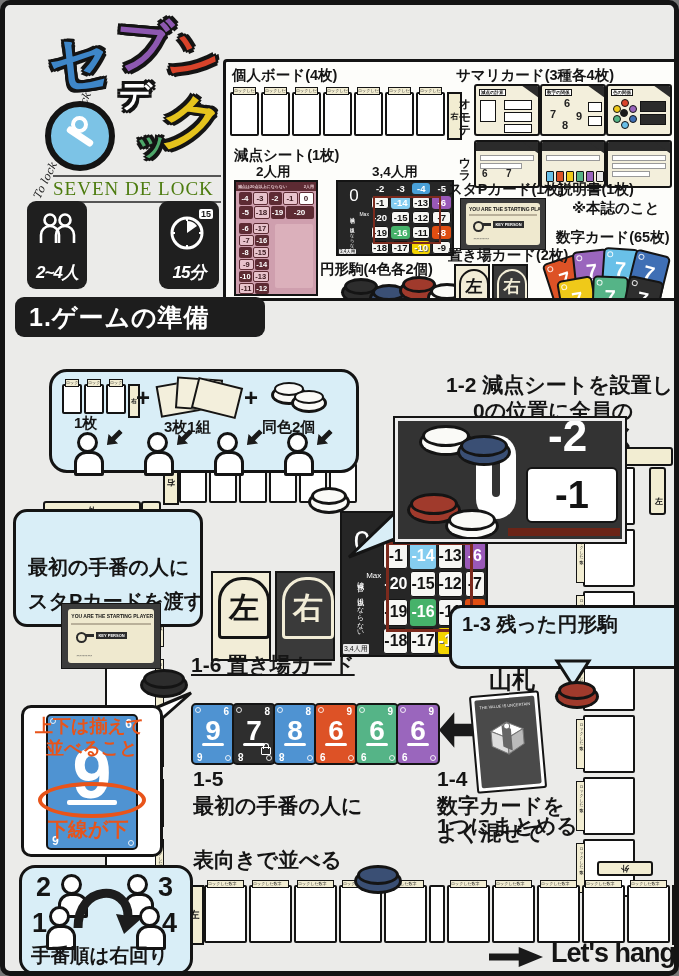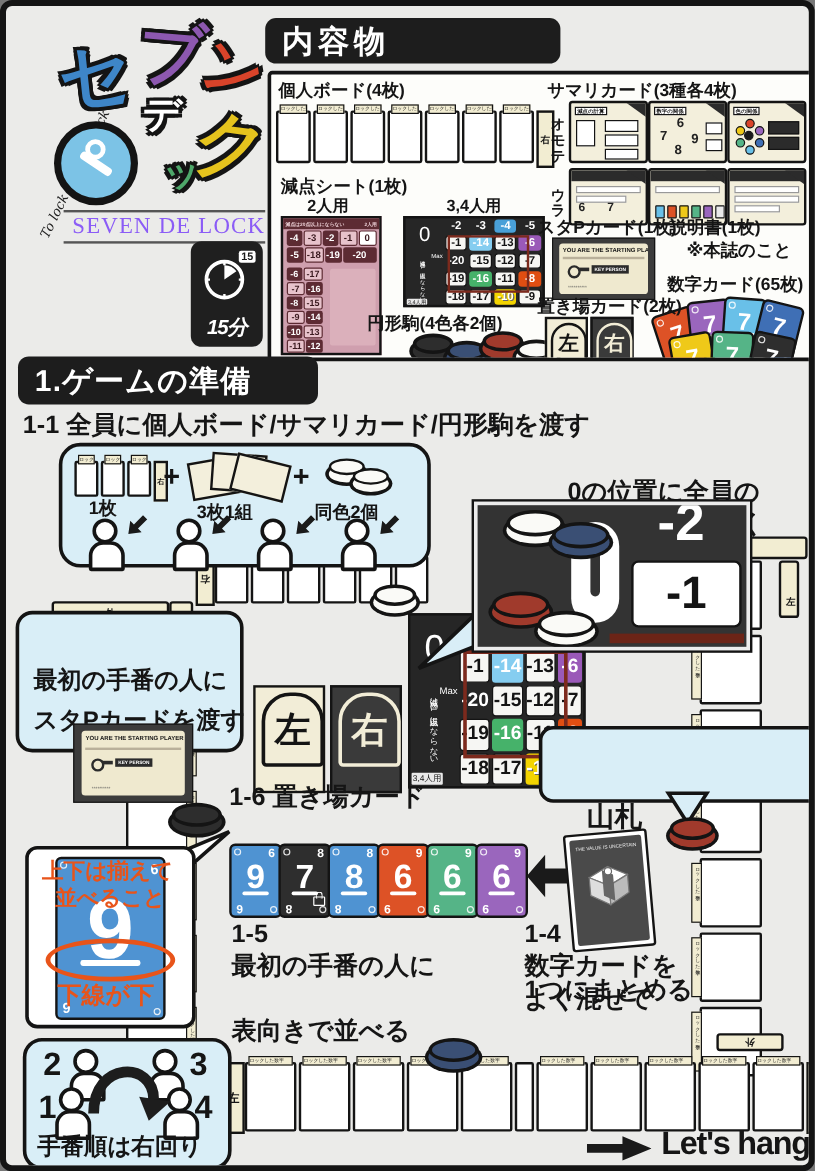--- a/index.html
+++ b/index.html
@@ -7,22 +7,22 @@
         border-radius:10px;box-sizing:border-box;overflow:hidden;
         font-family:"Liberation Sans","DejaVu Sans",sans-serif;color:#151515;}
   .abs{position:absolute;}
   .b{font-weight:900;}
   
   .logo-letter{position:absolute;font-weight:900;line-height:1;
     text-shadow:-3px -3px 0 #141414,3px -3px 0 #141414,-3px 3px 0 #141414,3px 3px 0 #141414,
                  0 -3px 0 #141414,0 3px 0 #141414,-3px 0 0 #141414,3px 0 0 #141414;}
   .tagline{position:absolute;left:8px;top:180px;width:150px;font-family:"DejaVu Serif",serif;
     font-style:italic;font-size:11px;color:#222;transform:rotate(-64deg);transform-origin:0 0;}
-  .logo-sub{position:absolute;left:30px;top:160px;width:168px;text-align:right;
-    font-family:"Liberation Serif","DejaVu Serif",serif;font-size:19px;color:#8b5cf6;
+  .logo-sub{position:absolute;left:30px;top:160px;width:168px;text-align:left;
+    font-family:"Liberation Serif","DejaVu Serif",serif;font-size:19px;color:#4d7c0f;
     border-top:2px solid #555;border-bottom:2px solid #555;padding:1px 0;letter-spacing:1px;}
   .lock-circle{position:absolute;left:22px;top:86px;width:58px;height:58px;border-radius:50%;
     background:#7cc3e6;border:6px solid #141414;}
   .lock-circle i{position:absolute;left:20px;top:9px;width:9px;height:9px;border:4px solid #fff;
     border-radius:50%;}
   .lock-circle em{position:absolute;left:14px;top:26px;width:30px;height:7px;background:#fff;
     transform:rotate(34deg);border-radius:3px;}
   
   .badge{position:absolute;top:196px;width:60px;height:88px;background:#1f1f1f;border-radius:9px;}
   .badge .lbl{position:absolute;bottom:5px;width:100%;text-align:center;color:#fff;
@@ -178,36 +178,46 @@
     <span class="logo-letter" style="left:96px;top:64px;font-size:32px;color:#ffffff;">デ</span>
     <span class="lock-circle">
         <i></i>
         <em></em>
       </span>
     <span class="logo-letter" style="left:112px;top:112px;font-size:32px;color:#4ea76a;transform:rotate(-4deg);">ッ</span>
     <span class="logo-letter" style="left:138px;top:76px;font-size:62px;color:#e5c31d;transform:rotate(8deg);">ク</span>
     <div class="logo-sub">SEVEN DE LOCK</div>
   </div>
 
+  <div class="badge" style="left:22px;">
+    <svg width="40" height="46" viewBox="0 0 40 46">
+      <g fill="none" stroke="#fff" stroke-width="2.6">
+        <circle cx="13" cy="11" r="5.5"></circle>
+          <path d="M4 34 v-8 a9 9 0 0 1 18 0 v8"></path>
+        <circle cx="28" cy="11" r="5.5"></circle>
+          <path d="M19 34 v-8 a9 9 0 0 1 18 0 v8"></path>
+      </g>
+    </svg>
+    <span class="lbl">2~4人</span>
+  </div>
   <div class="badge" style="left:154px;">
     <svg width="44" height="46" viewBox="0 0 44 46">
       <circle cx="20" cy="24" r="15" fill="none" stroke="#fff" stroke-width="3"></circle>
       <path d="M20 24 L20 12 A12 12 0 0 1 30 17 Z" fill="#fff"></path>
       <g stroke="#fff" stroke-width="2">
           <line x1="20" y1="9" x2="20" y2="12"></line>
           <line x1="20" y1="36" x2="20" y2="39"></line>
       <line x1="5" y1="24" x2="8" y2="24"></line>
           <line x1="32" y1="24" x2="35" y2="24"></line>
         </g>
     </svg>
     <span class="clock15">15</span>
     <span class="lbl">15分</span>
   </div>
 
-  <div class="abs hdr-black" style="left:216px;top:10px;width:232px;height:38px;font-size:26px;">内容物</div>
 
   <div class="abs contents">
     <span class="clabel" style="left:6px;top:4px;">個人ボード(4枚)</span>
 
     <div class="bh" style="left:4px;top:30px;">
       <div class="slot" style="width:25px;height:40px;">
           <i>ロックした数字</i>
         </div>
       <div class="slot" style="width:25px;height:40px;">
           <i>ロックした数字</i>
@@ -305,21 +315,21 @@
         <span class="cl cw">-11</span>
         <span class="cl cred">-8</span>
         <span class="cl cw">-18</span>
         <span class="cl cw">-17</span>
         <span class="cl cyel">-10</span>
         <span class="cl cw">-9</span>
       </div>
       <div class="s34red"></div>
     </div>
 
-    <span class="clabel" style="left:80px;top:198px;">円形駒(4色各2個)</span>
+    <span class="clabel" style="left:94px;top:198px;">円形駒(4色各2個)</span>
     <span class="disc d-black" style="left:118px;top:216px;width:28px;height:11px;"></span>
     <span class="disc d-navy" style="left:146px;top:222px;width:28px;height:11px;"></span>
     <span class="disc d-red" style="left:176px;top:214px;width:28px;height:11px;"></span>
     <span class="disc d-white" style="left:204px;top:221px;width:28px;height:11px;"></span>
 
     <span class="clabel" style="left:230px;top:4px;">サマリカード(3種各4枚)</span>
     <span class="vlabel" style="left:230px;top:28px;">オモテ</span>
     <span class="vlabel" style="left:230px;top:86px;">ウラ</span>
 
     <div class="sum" style="left:248px;top:22px;">
@@ -424,21 +434,20 @@
     <div class="place place-l" style="left:228px;top:202px;width:36px;height:40px;">
       <span class="arch" style="left:3px;top:3px;width:26px;height:30px;font-size:17px;border-width:2px;">左</span>
     </div>
     <div class="place place-r" style="left:266px;top:202px;width:36px;height:40px;">
       <span class="arch" style="left:3px;top:3px;width:26px;height:30px;font-size:17px;border-width:2px;">右</span>
     </div>
   </div>
 
   <div class="abs hdr-black" style="left:10px;top:292px;width:236px;height:40px;font-size:25px;letter-spacing:1px;">1.ゲームの準備</div>
 
-  <div class="steptxt" style="left:14px;top:336px;">1-1 全員に個人ボード/サマリカード/円形駒を渡す</div>
 
   <div class="bh" style="left:158px;top:456px;">
     <div class="strip" style="width:12px;height:40px;transform:rotate(180deg);">右</div>
     <div class="slot" style="width:24px;height:36px;margin-top:2px;"></div>
     <div class="slot" style="width:24px;height:36px;margin-top:2px;"></div>
     <div class="slot" style="width:24px;height:36px;margin-top:2px;"></div>
     <div class="slot" style="width:24px;height:36px;margin-top:2px;"></div>
     <div class="slot" style="width:24px;height:36px;margin-top:2px;"></div>
     <div class="slot" style="width:24px;height:36px;margin-top:2px;"></div>
   </div>
@@ -525,20 +534,21 @@
     <span class="arrow" style="left:52px;top:58px;width:20px;height:16px;transform:rotate(135deg);"></span>
     <span class="arrow" style="left:122px;top:58px;width:20px;height:16px;transform:rotate(135deg);"></span>
     <span class="arrow" style="left:192px;top:58px;width:20px;height:16px;transform:rotate(135deg);"></span>
     <span class="arrow" style="left:262px;top:58px;width:20px;height:16px;transform:rotate(135deg);"></span>
     <div class="person" style="left:22px;top:60px;"></div>
     <div class="person" style="left:92px;top:60px;"></div>
     <div class="person" style="left:162px;top:60px;"></div>
     <div class="person" style="left:232px;top:60px;"></div>
   </div>
 
+  <span class="steptxt" style="left:441px;top:366px;">1-2 減点シートを設置し</span>
   <span class="steptxt" style="left:468px;top:392px;">0の位置に全員の</span>
   <span class="steptxt" style="left:472px;top:418px;">円形駒を1個置く</span>
 
   <div class="s34w" style="left:335px;top:506px;width:148px;height:146px;">
     <div class="s34 s34-big">
       <div class="z">0</div>
       <div class="nt">
         <span class="mx">Max</span>
         <span class="vtx">減点は21点以上にならない</span>
         <span class="tag">3,4人用</span>
@@ -599,23 +609,24 @@
       <span class="sub"></span>
       <div class="keyrow">
           <span class="keyicon"></span>
         <span class="kb">KEY PERSON</span>
         </div>
       <span class="ft">**********</span>
     </div>
   </div>
 
   <span class="disc d-black" style="left:138px;top:664px;width:36px;height:14px;"></span>
-  <span class="steptxt" style="left:186px;top:646px;">1-6 置き場カード</span>
+  <span class="steptxt" style="left:186px;top:646px;text-decoration:underline;">1-6 置き場カード</span>
 
   <div class="bubble" style="left:444px;top:600px;width:230px;height:58px;border-radius:12px;">
+    <span class="steptxt" style="left:10px;top:3px;font-size:20px;">1-3 残った円形駒</span>
   </div>
   <svg class="tail" style="left:548px;top:655px;" width="44" height="30">
     <polygon points="4,1 36,1 20,26" fill="#d9eef7" stroke="#141414" stroke-width="3"></polygon>
   </svg>
   <span class="disc d-red" style="left:553px;top:676px;width:32px;height:13px;"></span>
 
   <span class="abs b" style="left:484px;top:660px;font-size:23px;">山札</span>
   <div class="deck">
     <div class="in">
       <span class="t">THE VALUE IS UNCERTAIN</span>

